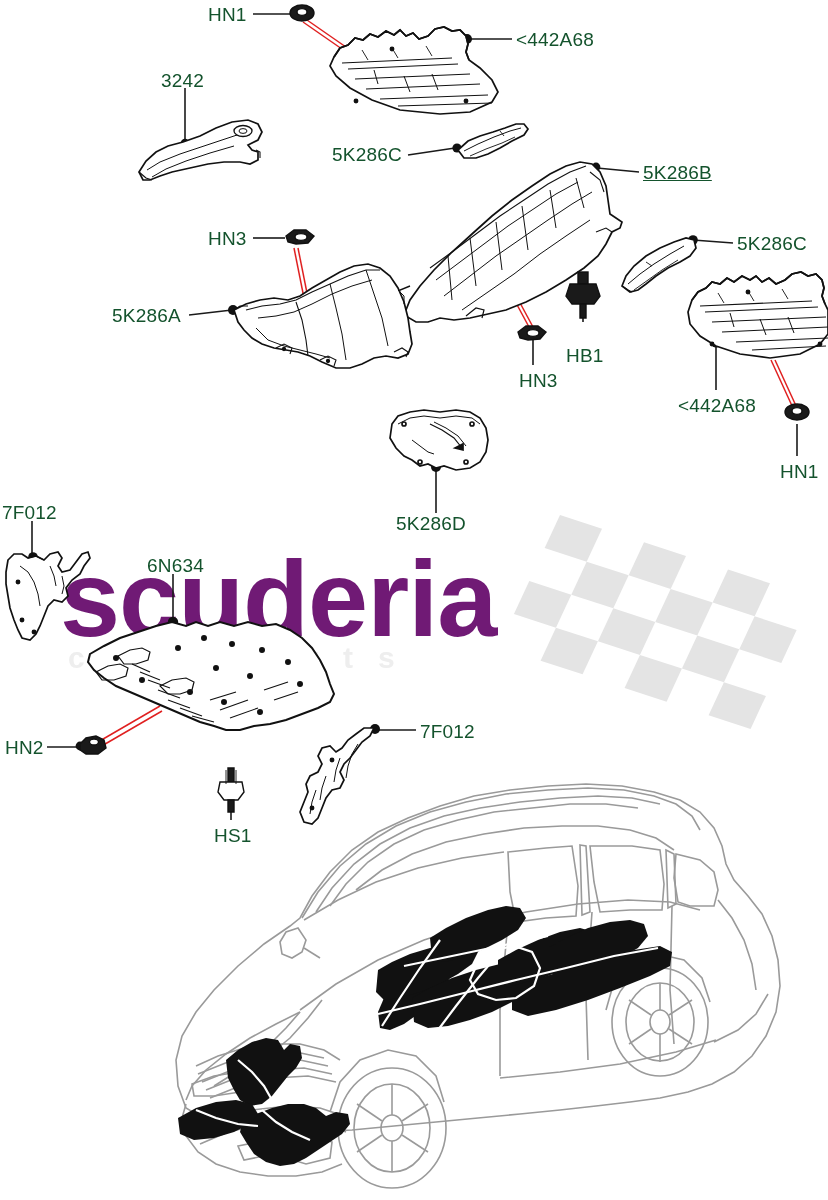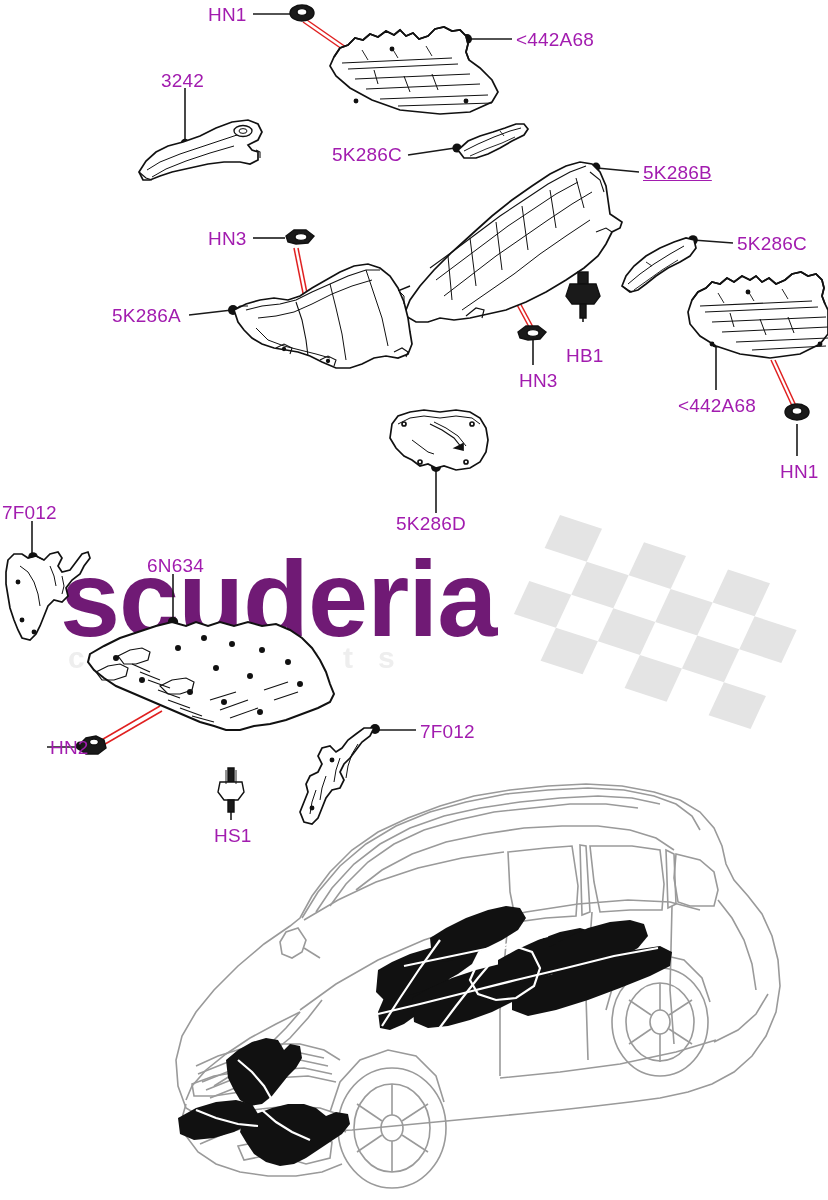--- a/index.html
+++ b/index.html
@@ -19,21 +19,21 @@
   }
   #diagram-svg {
     position: absolute;
     left: 0;
     top: 0;
     width: 828px;
     height: 1200px;
   }
   .part-label {
     position: absolute;
-    color: #a21caf;
+    color: #14532d;
     font-family: "Liberation Sans", sans-serif;
     font-size: 19px;
     font-weight: 400;
     letter-spacing: 0.2px;
     white-space: nowrap;
     line-height: 1;
     user-select: none;
   }
   .wm-scuderia {
     position: absolute;
@@ -543,17 +543,17 @@
   <div class="part-label" style="left:208px; top:229px;">HN3</div>
   <div class="part-label" style="left:737px; top:234px;">5K286C</div>
   <div class="part-label" style="left:112px; top:306px;">5K286A</div>
   <div class="part-label" style="left:566px; top:346px;">HB1</div>
   <div class="part-label" style="left:519px; top:371px;">HN3</div>
   <div class="part-label" style="left:678px; top:396px;">&lt;442A68</div>
   <div class="part-label" style="left:780px; top:462px;">HN1</div>
   <div class="part-label" style="left:396px; top:514px;">5K286D</div>
   <div class="part-label" style="left:2px;   top:503px;">7F012</div>
   <div class="part-label" style="left:147px; top:556px;">6N634</div>
-  <div class="part-label" style="left:5px;   top:738px;margin-left:45px;">HN2</div>
+  <div class="part-label" style="left:5px;   top:738px;">HN2</div>
   <div class="part-label" style="left:420px; top:722px;">7F012</div>
   <div class="part-label" style="left:214px; top:826px;">HS1</div>
 
 </div>
 
 </body></html>

